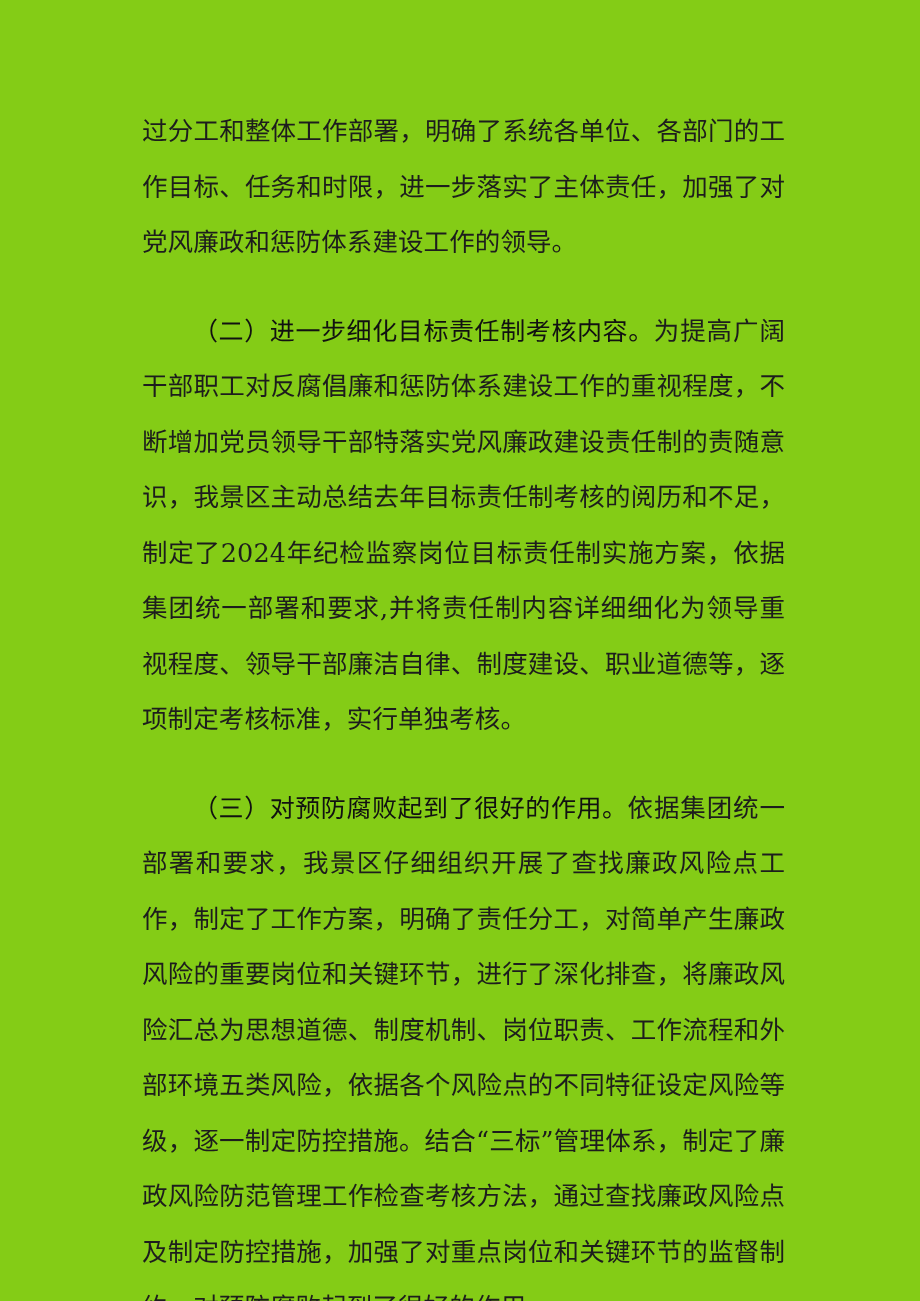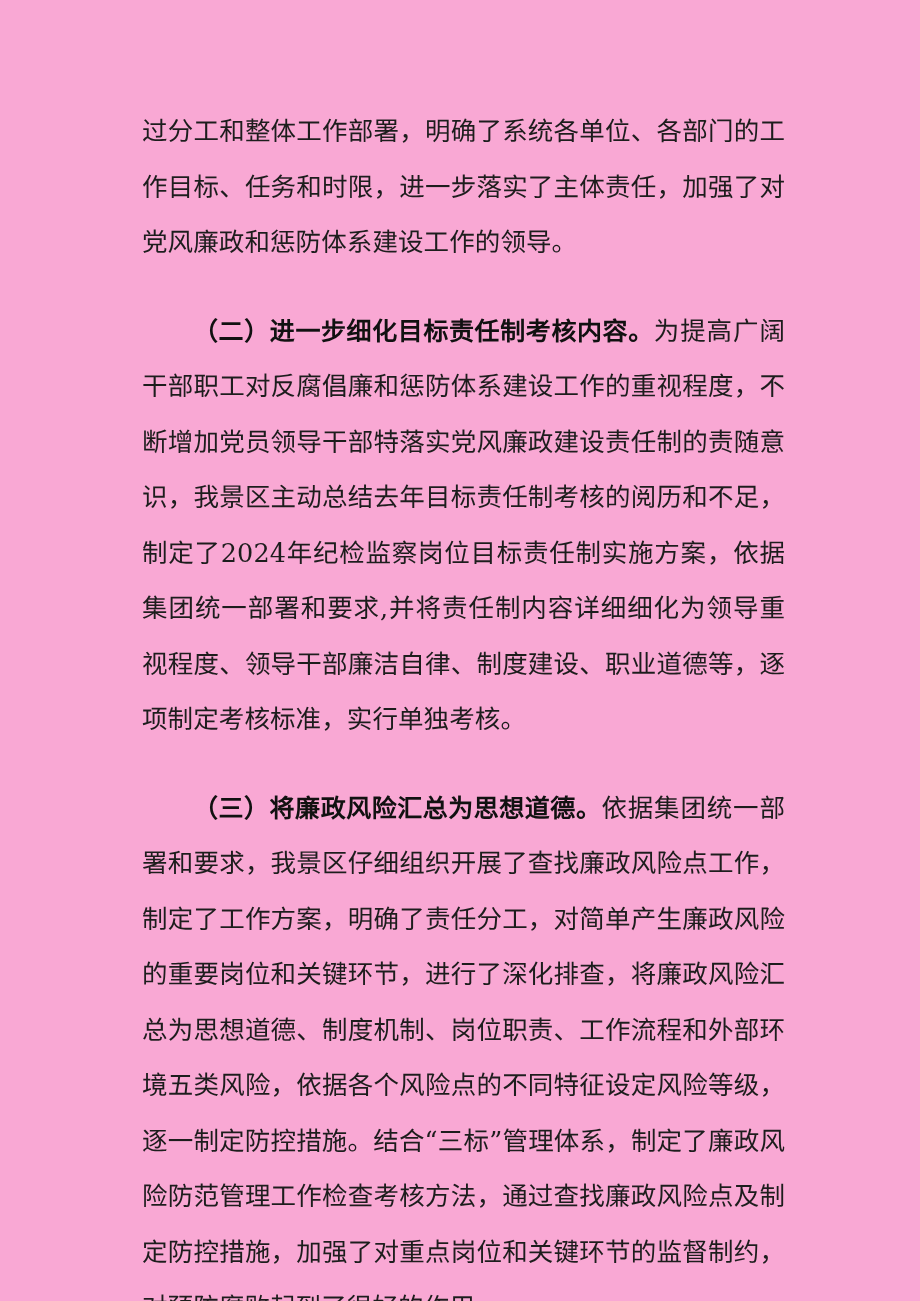--- a/index.html
+++ b/index.html
@@ -16,21 +16,21 @@
     font-family: "DejaVu Serif", "Liberation Serif", serif;
     color: #1b1b1b;
     -webkit-font-smoothing: antialiased;
   }
 
   .page {
     position: relative;
     box-sizing: border-box;
     width: 920px;
     height: 1301px;
-    background: #f9a8d4;
+    background: #84cc16;
     padding: 104px 135px 0 142px;
   }
 
   .body-block {
     width: 643px;
   }
 
   
 
   p.para {
@@ -50,38 +50,38 @@
   }
 
   p.para.gap-top {
     margin-top: 33px;
   }
 
   
 
   .lead {
     font-family: "DejaVu Sans", "Liberation Sans", sans-serif;
-    font-weight: 700;
+    font-weight: 400;
     font-size: 25px;
     letter-spacing: -0.2px;
     color: #111111;
   }
 </style>
 </head>
 <body>
 
 <div class="page">
   <div class="body-block">
 
     <p class="para">
       <span>过分工和整体工作部署，明确了系统各单位、各部门的工作目标、任务和时限，进一步落实了主体责任，加强了对党风廉政和惩防体系建设工作的领导。</span>
     </p>
 
     <p class="para indent gap-top">
       <span class="lead">（二）进一步细化目标责任制考核内容。</span><span>为提高广阔干部职工对反腐倡廉和惩防体系建设工作的重视程度，不断增加党员领导干部特落实党风廉政建设责任制的责随意识，我景区主动总结去年目标责任制考核的阅历和不足，制定了2024年纪检监察岗位目标责任制实施方案，依据集团统一部署和要求,并将责任制内容详细细化为领导重视程度、领导干部廉洁自律、制度建设、职业道德等，逐项制定考核标准，实行单独考核。</span>
     </p>
 
     <p class="para indent gap-top">
-      <span class="lead">（三）将廉政风险汇总为思想道德。</span><span>依据集团统一部署和要求，我景区仔细组织开展了查找廉政风险点工作，制定了工作方案，明确了责任分工，对简单产生廉政风险的重要岗位和关键环节，进行了深化排查，将廉政风险汇总为思想道德、制度机制、岗位职责、工作流程和外部环境五类风险，依据各个风险点的不同特征设定风险等级，逐一制定防控措施。结合“三标”管理体系，制定了廉政风险防范管理工作检查考核方法，通过查找廉政风险点及制定防控措施，加强了对重点岗位和关键环节的监督制约，对预防腐败起到了很好的作用。</span>
+      <span class="lead">（三）对预防腐败起到了很好的作用。</span><span>依据集团统一部署和要求，我景区仔细组织开展了查找廉政风险点工作，制定了工作方案，明确了责任分工，对简单产生廉政风险的重要岗位和关键环节，进行了深化排查，将廉政风险汇总为思想道德、制度机制、岗位职责、工作流程和外部环境五类风险，依据各个风险点的不同特征设定风险等级，逐一制定防控措施。结合“三标”管理体系，制定了廉政风险防范管理工作检查考核方法，通过查找廉政风险点及制定防控措施，加强了对重点岗位和关键环节的监督制约，对预防腐败起到了很好的作用。</span>
     </p>
 
   </div>
 </div>
 
 </body></html>

